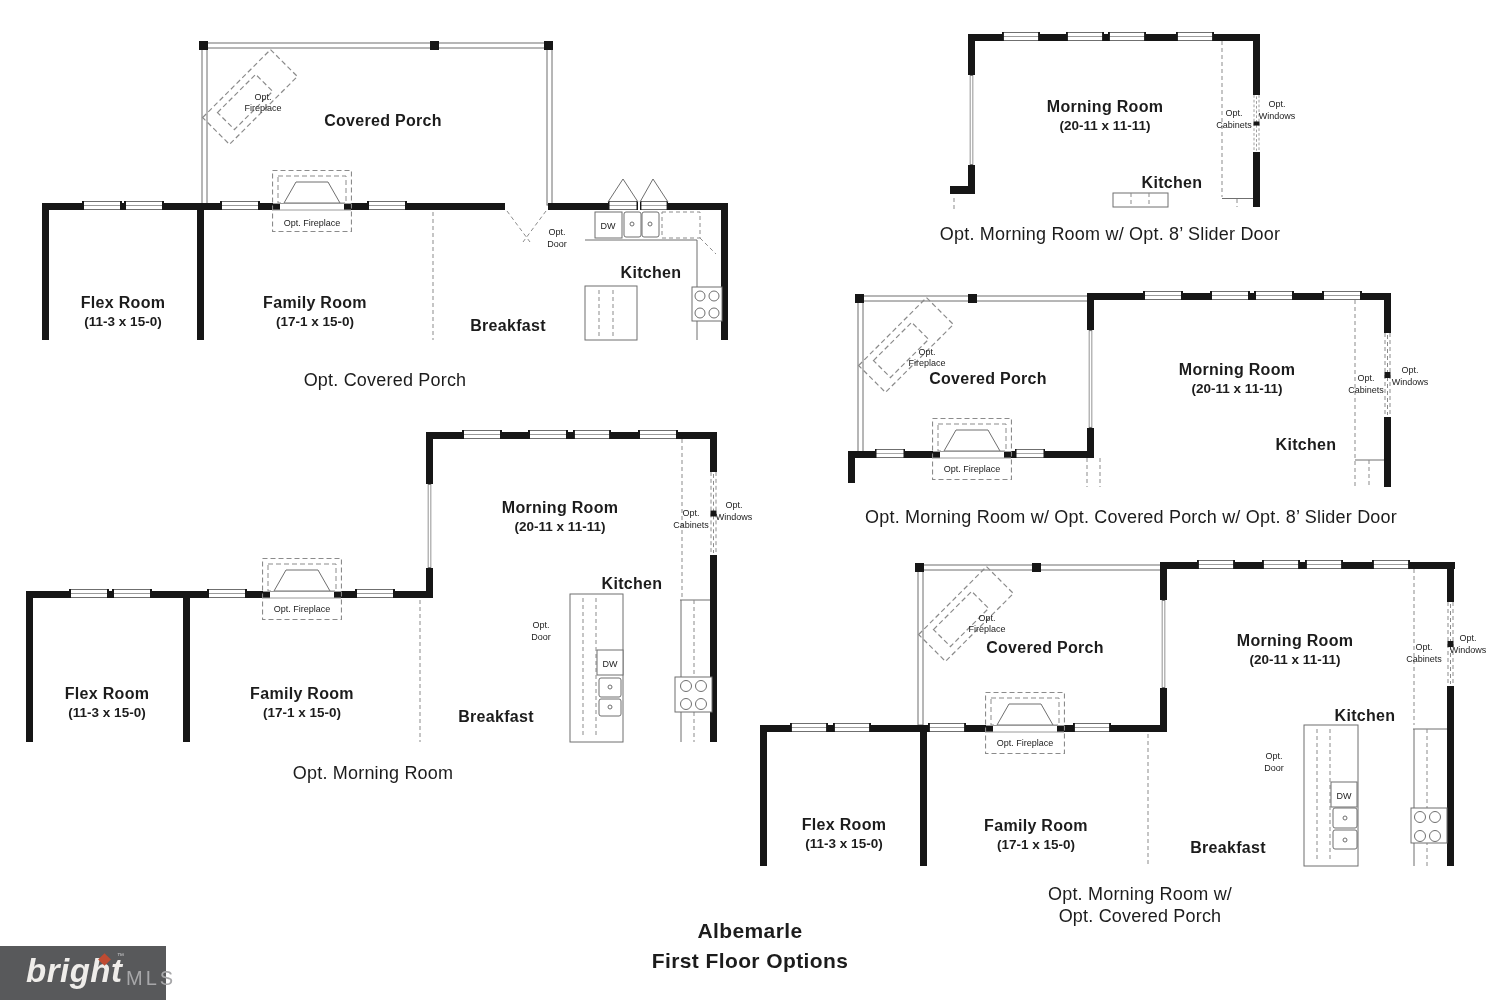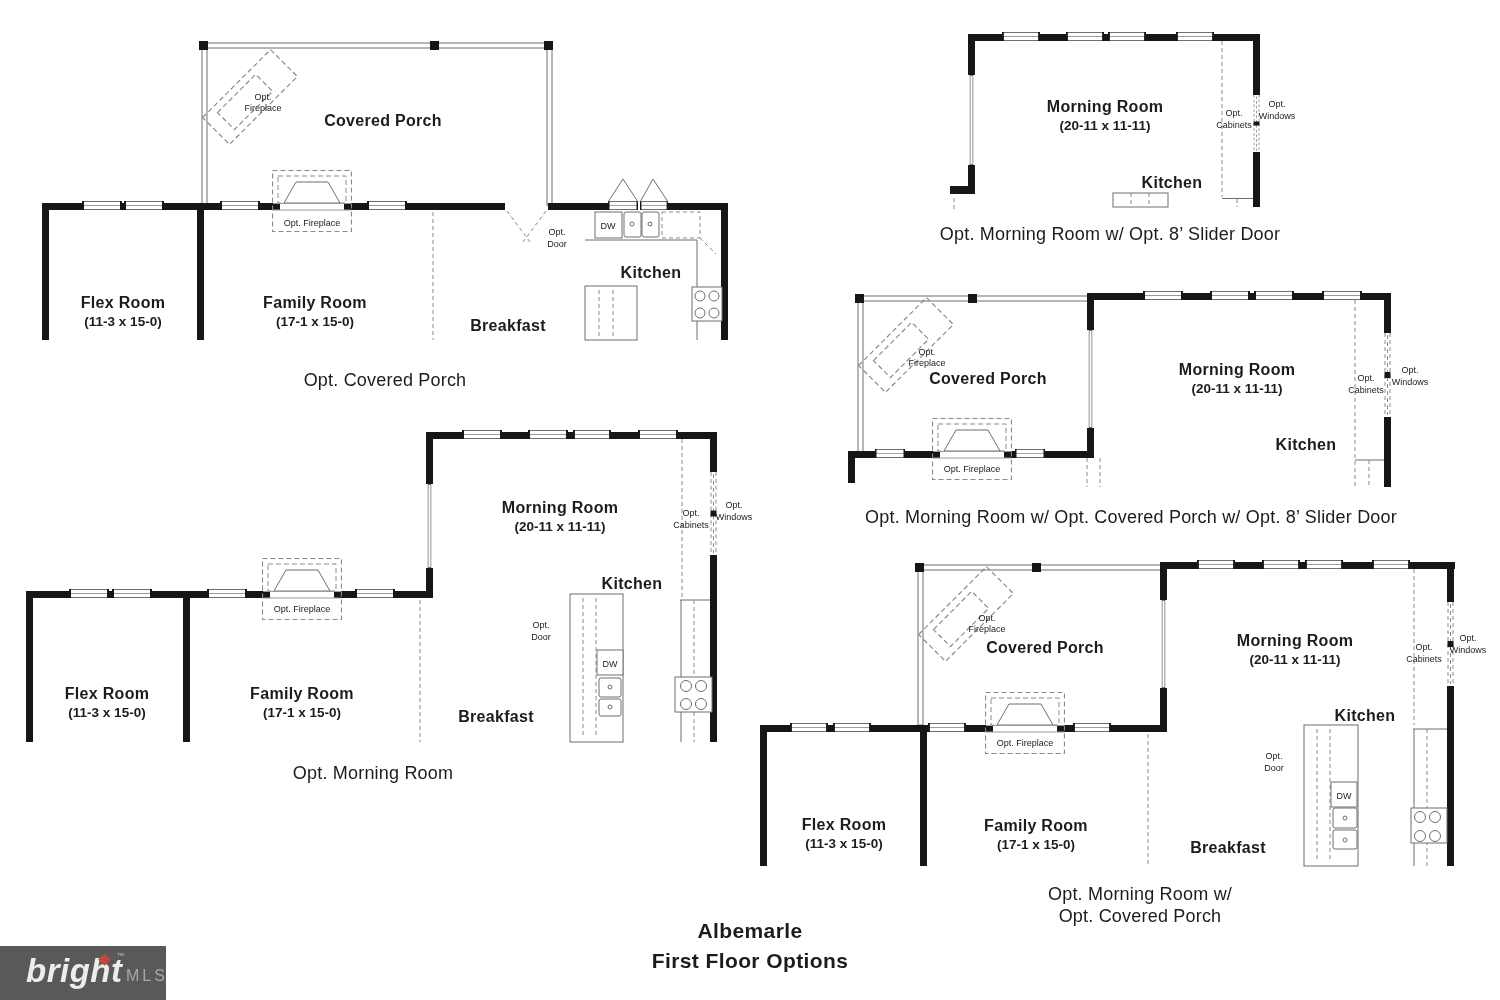--- a/index.html
+++ b/index.html
@@ -20,21 +20,21 @@
   .ttl{font-size:21px;font-weight:bold;text-anchor:middle;letter-spacing:.4px;}
   
   #logo{position:absolute;left:0;top:946px;width:166px;height:54px;
         background:var(--logo_bg,#58595b);}
   #logo .brand{position:absolute;left:26px;top:6px;color:var(--logo_text,#efedea);
         font-size:33px;font-weight:bold;letter-spacing:.5px;font-style:italic;}
   #logo .diamond{position:absolute;left:100px;top:9px;width:9px;height:9px;
         background:var(--logo_accent,#bf4b32);transform:rotate(45deg);}
   #logo .tm{position:absolute;left:117px;top:6px;color:#c9c9cb;font-size:7px;}
   #logo .mls{position:absolute;left:126px;top:21px;color:var(--logo_suffix,#a7a7a9);
-        font-size:16px;letter-spacing:3px;}
+        font-size:20px;letter-spacing:3px;}
 </style>
 </head>
 <body>
 
 <div id="page">
 <svg width="1500" height="1000" viewBox="0 0 1500 1000">
   <defs>
     <symbol id="win" viewBox="0 0 40 9" preserveAspectRatio="none">
       <rect x="0.5" y="0.5" width="39" height="8" fill="#fff" stroke="#6f6f6f"></rect>
       <line x1="1" y1="4.5" x2="39" y2="4.5" stroke="#9a9a9a"></line>

